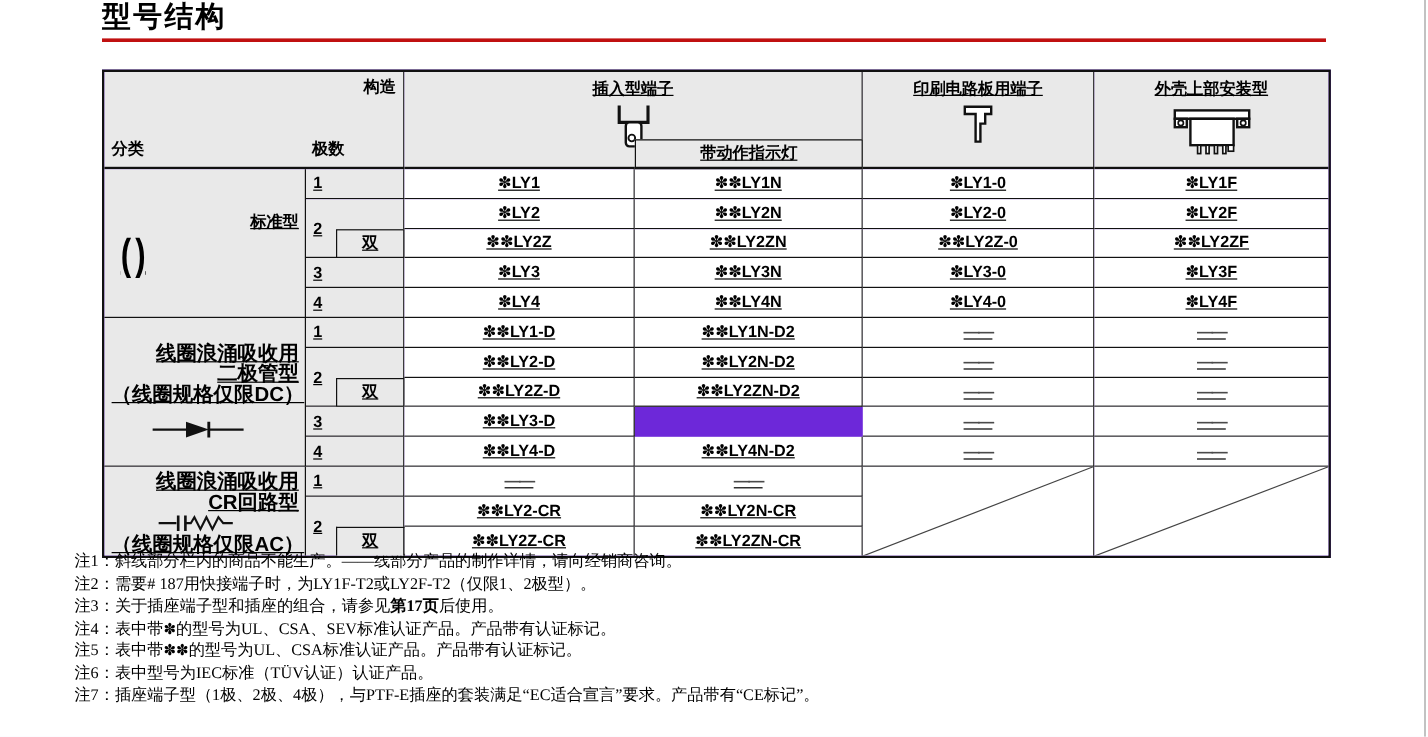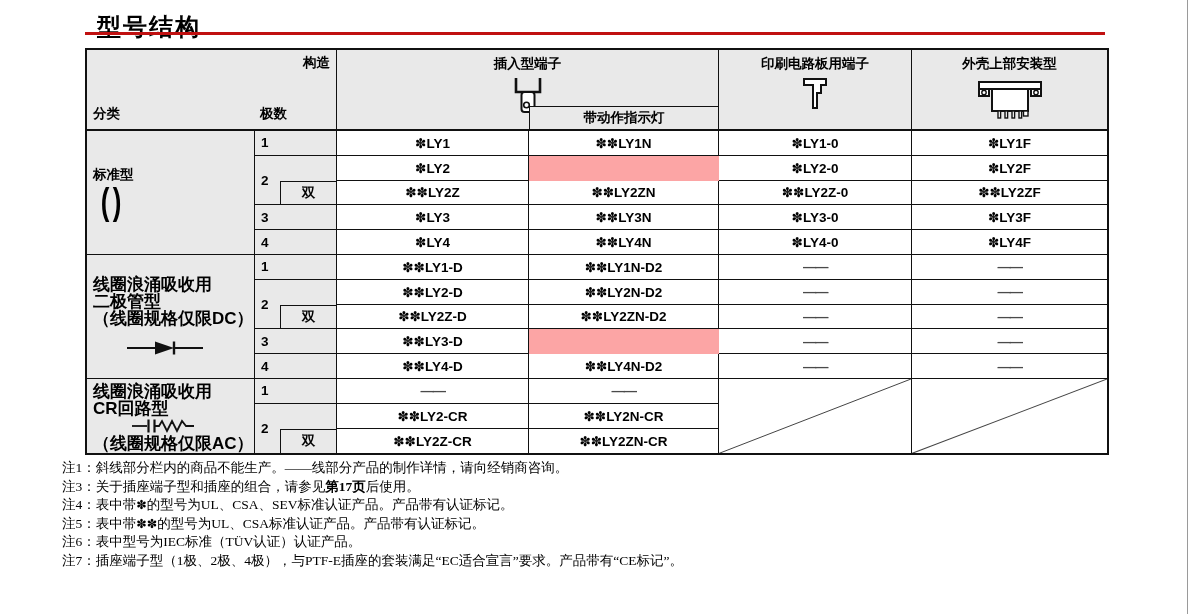--- a/index.html
+++ b/index.html
@@ -1,29 +1,29 @@
 <!DOCTYPE html>
 <html><head>
 <meta charset="utf-8">
 <style>
   html,body{margin:0;padding:0;background:#fff;}
   body{width:1190px;height:614px;position:relative;overflow:hidden;
        font-family:"Liberation Sans","DejaVu Sans",sans-serif;color:#000;}
   .page{position:absolute;inset:0;background:#ffffff;}
 
-  .title{position:absolute;left:85px;top:1px;margin:12px;font-size:24px;font-weight:bold;
+  .title{position:absolute;left:85px;top:1px;margin:0;font-size:24px;font-weight:bold;
          letter-spacing:2px;line-height:28px;}
   .rule{position:absolute;left:85px;top:32px;width:1020px;height:2.5px;background:#c01010;}
   .edge{position:absolute;left:1187px;top:0;width:1px;height:614px;background:#9a9a9a;}
 
   
-  .tbl{position:absolute;left:85px;top:48px;display:grid;
+  .tbl{position:absolute;left:85px;top:58px;display:grid;
        grid-template-columns:168px 25px 57px 192px 190px 193px 195px;
        grid-template-rows:56px 25px repeat(13,24.8px);
-       border:2px solid #111;background:#fca5a5;}
+       border:2px solid #111;background:#6d28d9;text-decoration:underline;}
   .c{border-right:1px solid #111;border-bottom:1px solid #111;box-sizing:border-box;
      position:relative;min-width:0;min-height:0;}
   .g{background:#e9e9e9;}
   .w{background:#ffffff;}
   .hb{border-bottom-width:2px;}
   .br0{border-right:none;}
   .bb0{border-bottom:none;}
   .ov{border-left:1px solid #111;border-top:1px solid #111;z-index:2;}
 
   .hl{font-weight:bold;font-size:13.5px;}
@@ -33,21 +33,21 @@
 
   .hcol{display:flex;flex-direction:column;align-items:center;padding-top:5px;gap:4px;}
   .hind{display:flex;align-items:center;justify-content:center;}
 
   .pole{display:flex;align-items:center;padding-left:6px;font-weight:bold;font-size:13.5px;}
   .dual{display:flex;align-items:center;justify-content:center;font-weight:bold;font-size:13.5px;}
   .m{display:flex;align-items:center;justify-content:center;font-weight:bold;font-size:13.5px;
      white-space:nowrap;text-align:center;}
   .dash{color:#4a4a4a;letter-spacing:-1.5px;}
 
-  .catc{padding:0 5px;}
+  .catc{padding:0 5px;text-align:right;}
   .cat1c{display:flex;flex-direction:column;justify-content:center;padding-left:6px;}
   .cat1c .t{font-weight:bold;font-size:13.5px;margin-bottom:1px;}
   .parenrow{display:flex;align-items:center;margin-left:6px;}
   .bigp{font-size:36px;font-weight:600;line-height:34px;transform:scaleX(0.72);}
   .plines{display:flex;flex-direction:column;}
   .plines span{font-weight:bold;font-size:13px;line-height:16px;white-space:nowrap;}
 
   .cat2c{display:flex;flex-direction:column;justify-content:center;padding-left:6px;}
   .cat2c .ln, .cat3c .ln{font-weight:bold;font-size:17px;line-height:17px;white-space:nowrap;}
   .symwrap{display:flex;justify-content:center;margin-top:13px;}
@@ -140,20 +140,21 @@
     <div class="c g pole" style="grid-area:7/2/8/4">
         <span>4</span>
       </div>
 
     <div class="c w m" style="grid-area:3/4/4/5">✽LY1</div>
     <div class="c w m" style="grid-area:3/5/4/6">✽✽LY1N</div>
     <div class="c w m" style="grid-area:3/6/4/7">✽LY1-0</div>
     <div class="c w m br0" style="grid-area:3/7/4/8">✽LY1F</div>
 
     <div class="c w m" style="grid-area:4/4/5/5">✽LY2</div>
+    <div class="c w m" style="grid-area:4/5/5/6">✽✽LY2N</div>
     <div class="c w m" style="grid-area:4/6/5/7">✽LY2-0</div>
     <div class="c w m br0" style="grid-area:4/7/5/8">✽LY2F</div>
 
     <div class="c w m" style="grid-area:5/4/6/5">✽✽LY2Z</div>
     <div class="c w m" style="grid-area:5/5/6/6">✽✽LY2ZN</div>
     <div class="c w m" style="grid-area:5/6/6/7">✽✽LY2Z-0</div>
     <div class="c w m br0" style="grid-area:5/7/6/8">✽✽LY2ZF</div>
 
     <div class="c w m" style="grid-area:6/4/7/5">✽LY3</div>
     <div class="c w m" style="grid-area:6/5/7/6">✽✽LY3N</div>
@@ -258,20 +259,21 @@
     <div class="c w diagc bb0 br0" style="grid-area:13/7/16/8">
       <svg viewBox="0 0 100 100" preserveAspectRatio="none">
         <line x1="0" y1="100" x2="100" y2="0" stroke="#444" stroke-width="1" vector-effect="non-scaling-stroke"></line>
       </svg>
     </div>
 
   </div>
 
   <div class="notes">
     <p><span>注1：斜线部分栏内的商品不能生产。——线部分产品的制作详情，请向经销商咨询。</span></p>
+    <p><span>注2：需要# 187用快接端子时，为LY1F-T2或LY2F-T2（仅限1、2极型）。</span></p>
     <p><span>注3：关于插座端子型和插座的组合，请参见</span><b>第17页</b><span>后使用。</span></p>
     <p><span>注4：表中带</span><b class="ast">✽</b><span>的型号为UL、CSA、SEV标准认证产品。产品带有认证标记。</span></p>
     <p><span>注5：表中带</span><b class="ast">✽✽</b><span>的型号为UL、CSA标准认证产品。产品带有认证标记。</span></p>
     <p><span>注6：表中型号为IEC标准（TÜV认证）认证产品。</span></p>
     <p><span>注7：插座端子型（1极、2极、4极），与PTF-E插座的套装满足“EC适合宣言”要求。产品带有“CE标记”。</span></p>
   </div>
 
 </div>
 
 </body></html>

